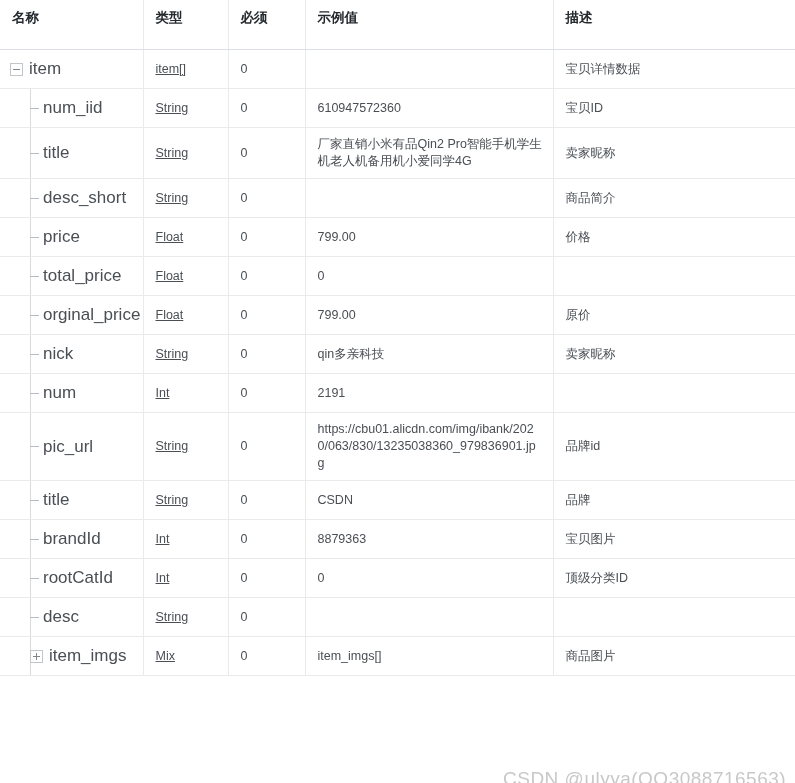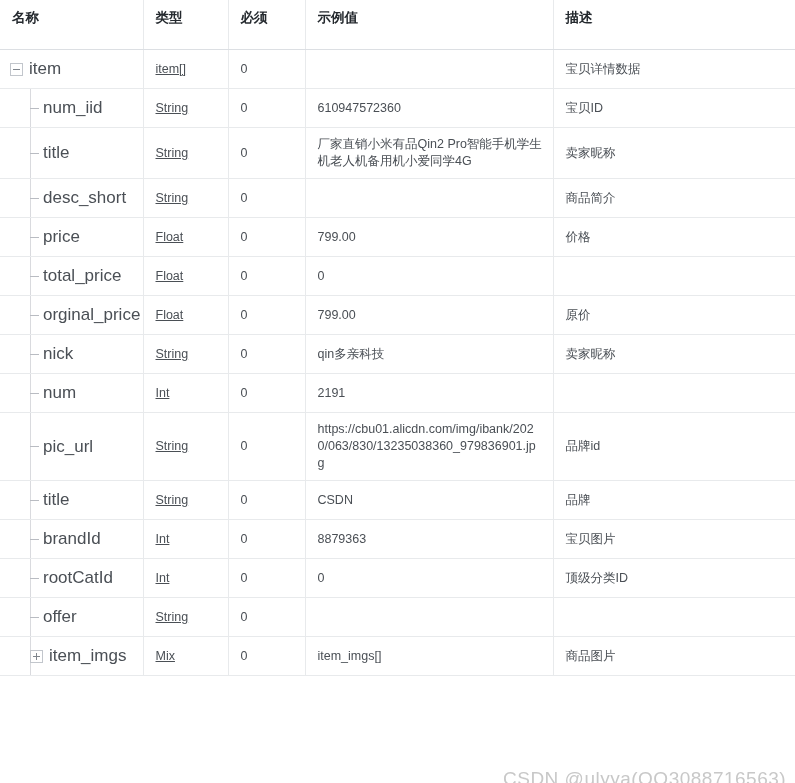--- a/index.html
+++ b/index.html
@@ -407,21 +407,21 @@
         </td>
         <td>
           <div class="cell-pad cell-desc">顶级分类ID</div>
         </td>
       </tr>
       <tr>
         <td class="name-cell">
           <div class="tree-line"></div>
           <div class="tree indent-1">
             <span class="tree-dash"></span>
-            <span class="node-label">offer</span>
+            <span class="node-label">desc</span>
           </div>
         </td>
         <td>
           <div class="cell-pad cell-type">String</div>
         </td>
         <td>
           <div class="cell-pad cell-req">0</div>
         </td>
         <td>
           <div class="cell-pad cell-ex"></div>

